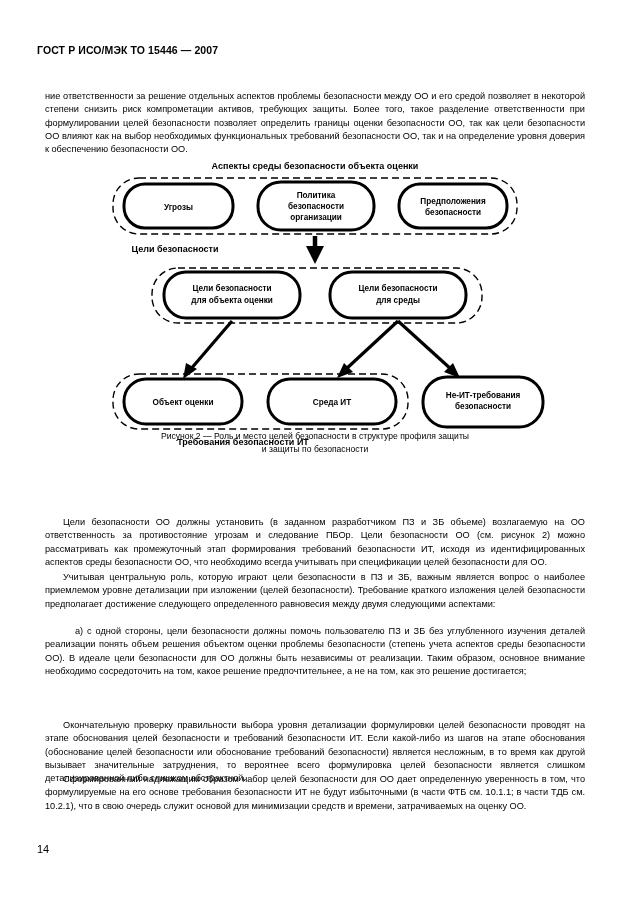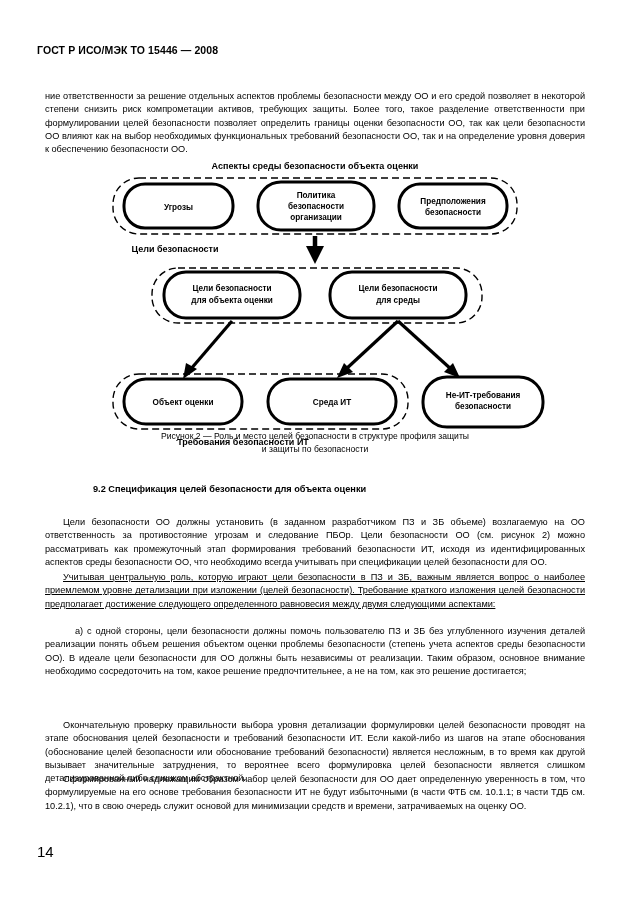--- a/index.html
+++ b/index.html
@@ -87,35 +87,35 @@
     text-align: center;
     font-size: 8.6px;
     line-height: 12.5px;
   }
 
   
   .folio {
     position: absolute;
     left: 37px;
     top: 843px;
-    font-size: 15px;
+    font-size: 11px;
   }
 
   svg text {
     font-family: "Liberation Sans", sans-serif;
     font-weight: bold;
     fill: #000000;
   }
 </style>
 </head>
 <body>
 
 <div class="page">
 
-  <div class="doc-header">ГОСТ Р ИСО/МЭК ТО 15446 — 2008</div>
+  <div class="doc-header">ГОСТ Р ИСО/МЭК ТО 15446 — 2007</div>
 
   <div class="textblock" style="top:82px;">
     <p>ние ответственности за решение отдельных аспектов проблемы безопасности между ОО и его средой позволяет в некоторой степени снизить риск компрометации активов, требующих защиты. Более того, такое разделение ответственности при формулировании целей безопасности позволяет определить границы оценки безопасности ОО, так как цели безопасности ОО влияют как на выбор необходимых функциональных требований безопасности ОО, так и на определение уровня доверия к обеспечению безопасности ОО.</p>
   </div>
 
   <div class="figure">
     <svg class="figure-svg" width="630" height="305" viewBox="0 0 630 305">
 
       <text x="315" y="11" font-size="9" text-anchor="middle">Аспекты среды безопасности объекта оценки</text>
 
@@ -179,27 +179,26 @@
 
       <text x="243" y="287" font-size="9" text-anchor="middle">Требования безопасности ИТ</text>
     </svg>
   </div>
 
   <div class="fig-caption">
     <div>Рисунок 2 — Роль и место целей безопасности в структуре профиля защиты</div>
     <div>и защиты по безопасности</div>
   </div>
 
-  <div class="section-title" style="top:483px;">9.2 Спецификация целей безопасности для объекта оценки</div>
 
   <div class="textblock indent" style="top:508px;">
     <p>Цели безопасности ОО должны установить (в заданном разработчиком ПЗ и ЗБ объеме) возлагаемую на ОО ответственность за противостояние угрозам и следование ПБОр. Цели безопасности ОО (см. рисунок 2) можно рассматривать как промежуточный этап формирования требований безопасности ИТ, исходя из идентифицированных аспектов среды безопасности ОО, что необходимо всегда учитывать при спецификации целей безопасности для ОО.</p>
   </div>
 
-  <div class="textblock indent" style="top:563px;text-decoration:underline;">
+  <div class="textblock indent" style="top:563px;">
     <p>Учитывая центральную роль, которую играют цели безопасности в ПЗ и ЗБ, важным является вопрос о наиболее приемлемом уровне детализации при изложении (целей безопасности). Требование краткого изложения целей безопасности предполагает достижение следующего определенного равновесия между двумя следующими аспектами:</p>
   </div>
 
   <div class="textblock indent-wide" style="top:617px;">
     <p>а) с одной стороны, цели безопасности должны помочь пользователю ПЗ и ЗБ без углубленного изучения деталей реализации понять объем решения объектом оценки проблемы безопасности (степень учета аспектов среды безопасности ОО). В идеале цели безопасности для ОО должны быть независимы от реализации. Таким образом, основное внимание необходимо сосредоточить на том, какое решение предпочтительнее, а не на том, как это решение достигается;</p>
   </div>
 
 
   <div class="textblock indent" style="top:711px;">
     <p>Окончательную проверку правильности выбора уровня детализации формулировки целей безопасности проводят на этапе обоснования целей безопасности и требований безопасности ИТ. Если какой-либо из шагов на этапе обоснования (обоснование целей безопасности или обоснование требований безопасности) является несложным, в то время как другой вызывает значительные затруднения, то вероятнее всего формулировка целей безопасности является слишком детализированной либо слишком абстрактной.</p>

